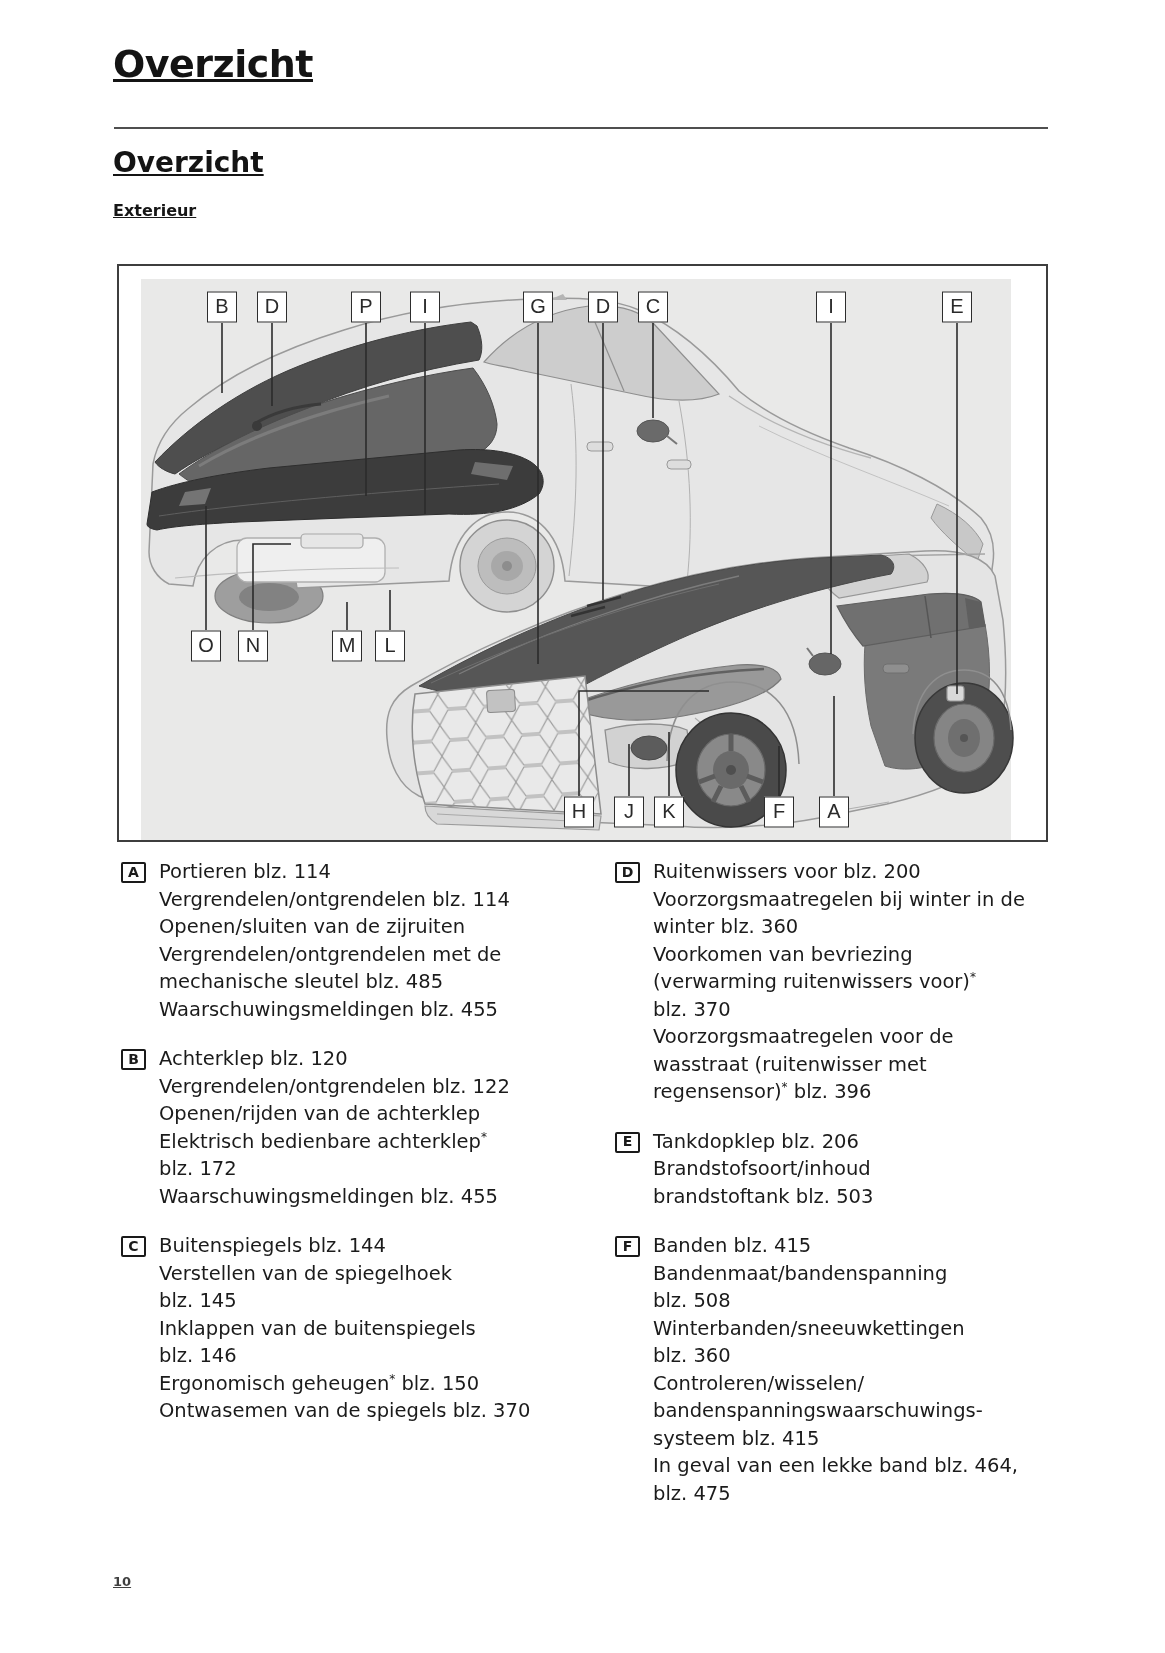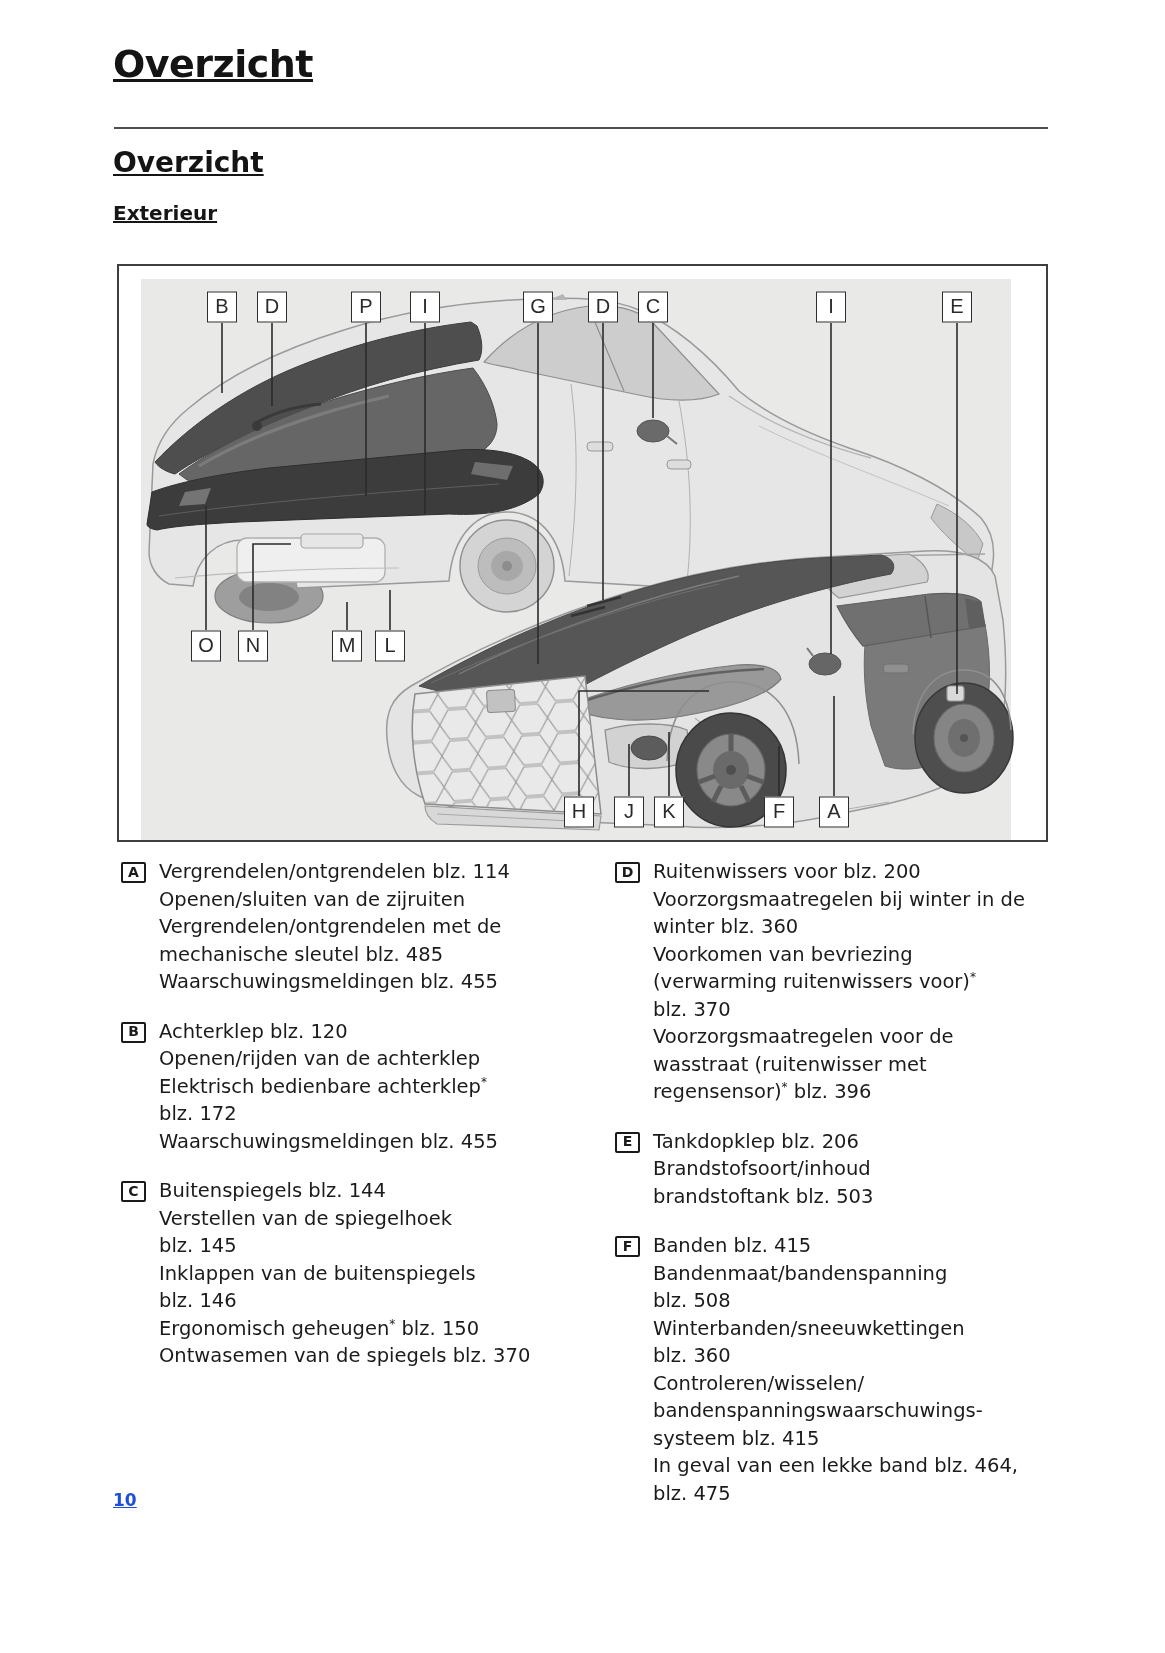--- a/index.html
+++ b/index.html
@@ -4,22 +4,22 @@
 <style>
   html,body{margin:0;padding:0;}
   body{
     width:1165px;height:1653px;position:relative;background:#ffffff;
     font-family:"DejaVu Sans", sans-serif;color:#1b1b1b;overflow:hidden;
   }
   .abs{position:absolute;text-decoration:underline;}
   .main-title{left:113px;top:42px;font-size:38px;font-weight:800;letter-spacing:-0.5px;color:#141414;margin:0;}
   .title-rule{left:114px;top:127px;width:934px;height:2px;background:#4f4f4f;}
   .section-title{left:113px;top:146px;font-size:28px;font-weight:800;color:#141414;margin:0;}
-  .sub-title{left:113px;top:201px;font-size:20px;font-weight:700;color:#161616;margin:0;text-align:center;}
-  .page-number{left:113px;top:1490px;font-size:17px;font-weight:700;color:#1d4ed8;}
+  .sub-title{left:113px;top:201px;font-size:16px;font-weight:700;color:#161616;margin:0;text-align:center;}
+  .page-number{left:113px;top:1574px;font-size:13px;font-weight:700;color:#404040;}
 
   .diagram{
     left:117px;top:264px;width:931px;height:578px;
     border:2px solid #3e3e3e;box-sizing:border-box;background:#ffffff;
   }
   .diagram svg{position:absolute;left:0;top:0;width:100%;height:100%;}
   .callout-layer{position:absolute;left:0;top:0;width:100%;height:100%;}
   .callout-box{
     position:absolute;width:30px;height:31px;background:#ffffff;
     border:1.5px solid #2d2d2d;box-sizing:border-box;
@@ -202,29 +202,31 @@
       <div class="callout-box" style="left: 510px; top: 546px;">J</div>
       <div class="callout-box" style="left: 550px; top: 546px;">K</div>
       <div class="callout-box" style="left: 660px; top: 546px;">F</div>
       <div class="callout-box" style="left: 715px; top: 546px;">A</div>
     </div>
 </div>
 
 <div class="legend-col legend-col-left">
     <div class="legend-item">
       <span class="legend-badge">A</span>
+      <div class="legend-line">Portieren blz. 114</div>
       <div class="legend-line">Vergrendelen/ontgrendelen blz. 114</div>
       <div class="legend-line">Openen/sluiten van de zijruiten</div>
       <div class="legend-line">Vergrendelen/ontgrendelen met de</div>
       <div class="legend-line">mechanische sleutel blz. 485</div>
       <div class="legend-line">Waarschuwingsmeldingen blz. 455</div>
     </div>
     <div class="legend-item">
       <span class="legend-badge">B</span>
       <div class="legend-line">Achterklep blz. 120</div>
+      <div class="legend-line">Vergrendelen/ontgrendelen blz. 122</div>
       <div class="legend-line">Openen/rijden van de achterklep</div>
       <div class="legend-line">Elektrisch bedienbare achterklep<sup>*</sup></div>
       <div class="legend-line">blz. 172</div>
       <div class="legend-line">Waarschuwingsmeldingen blz. 455</div>
     </div>
     <div class="legend-item">
       <span class="legend-badge">C</span>
       <div class="legend-line">Buitenspiegels blz. 144</div>
       <div class="legend-line">Verstellen van de spiegelhoek</div>
       <div class="legend-line">blz. 145</div>

